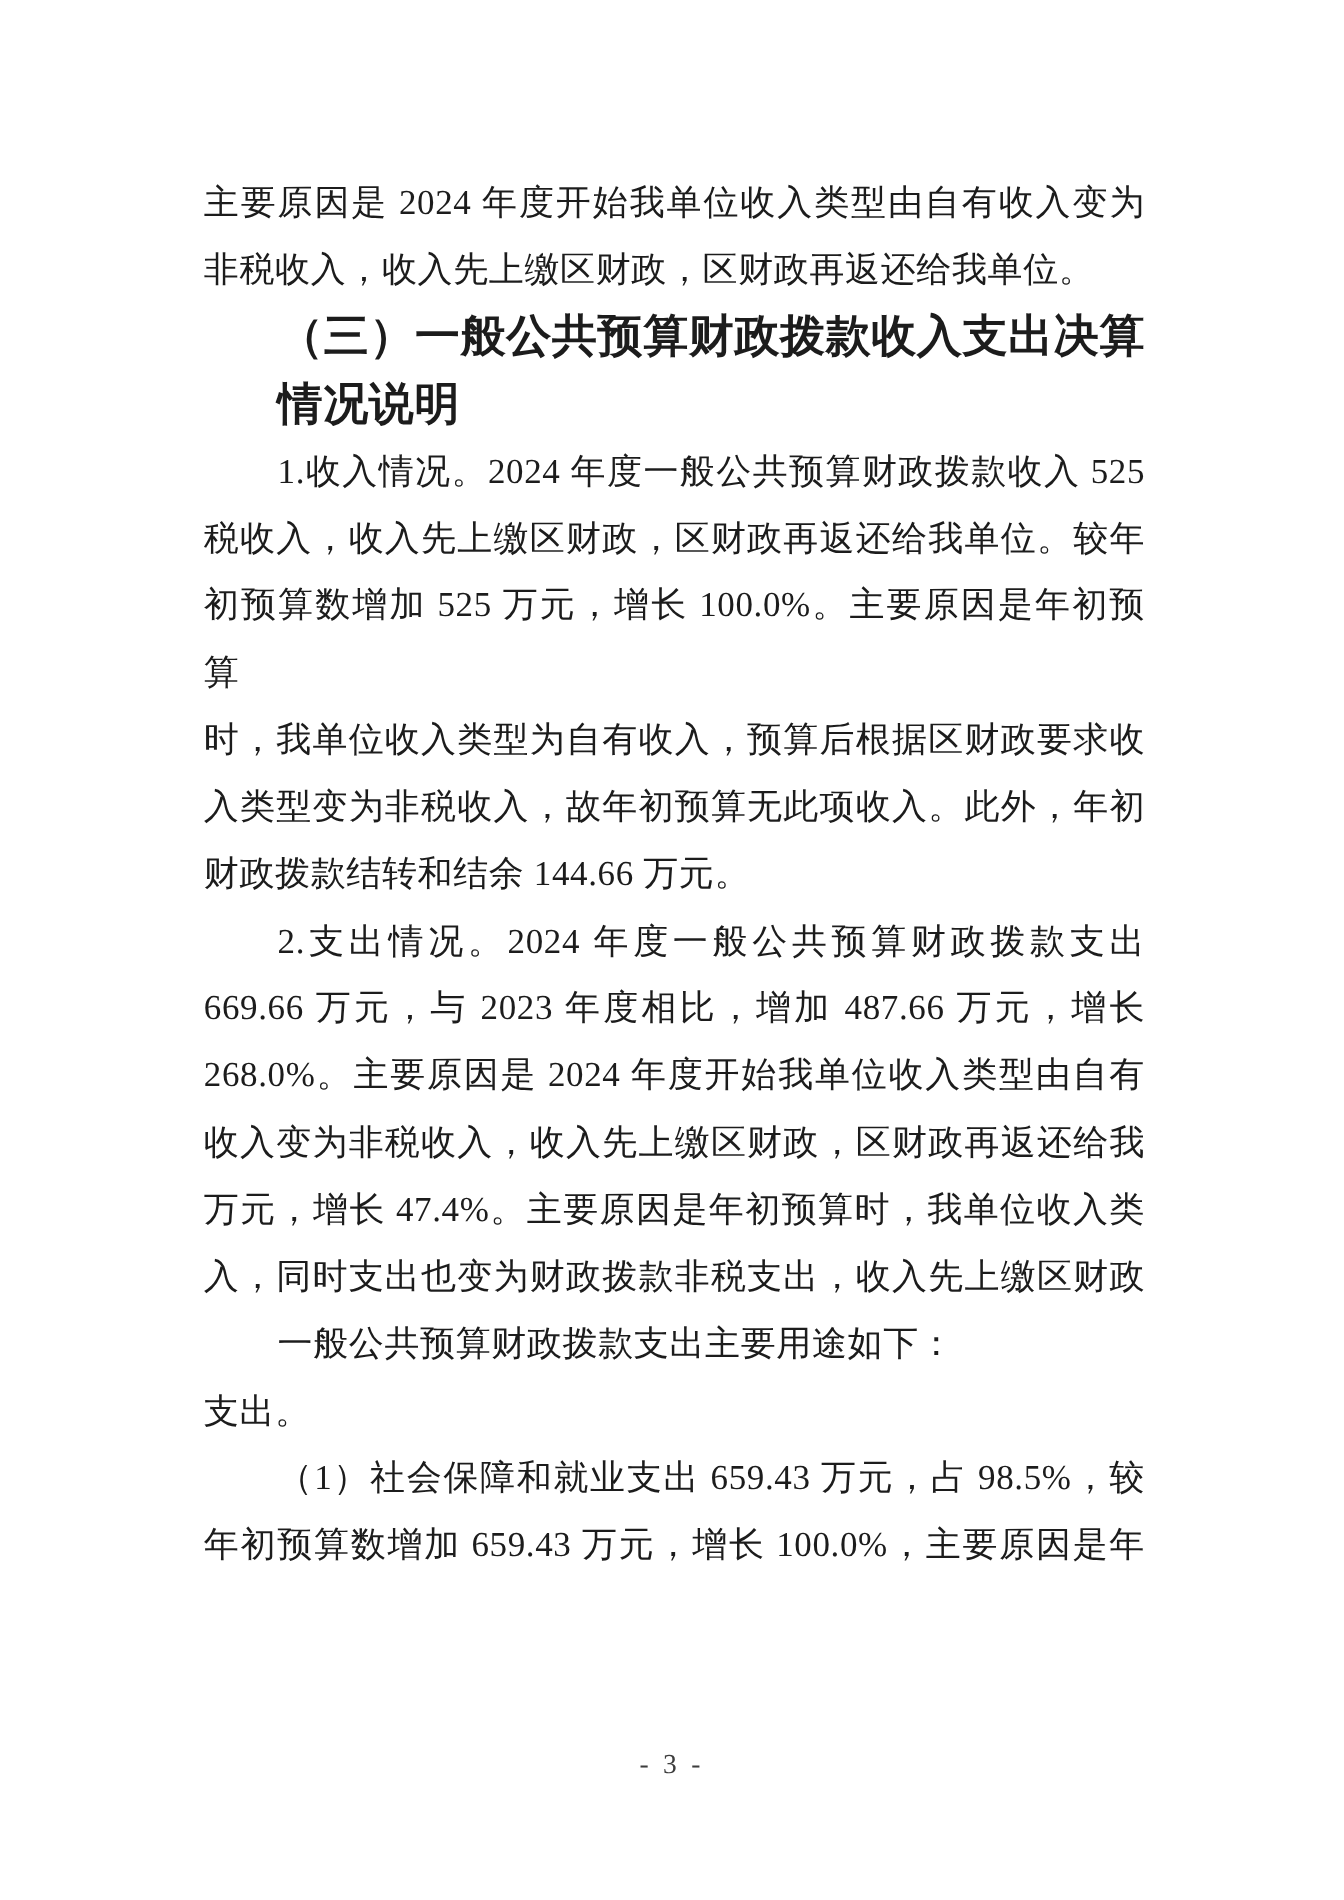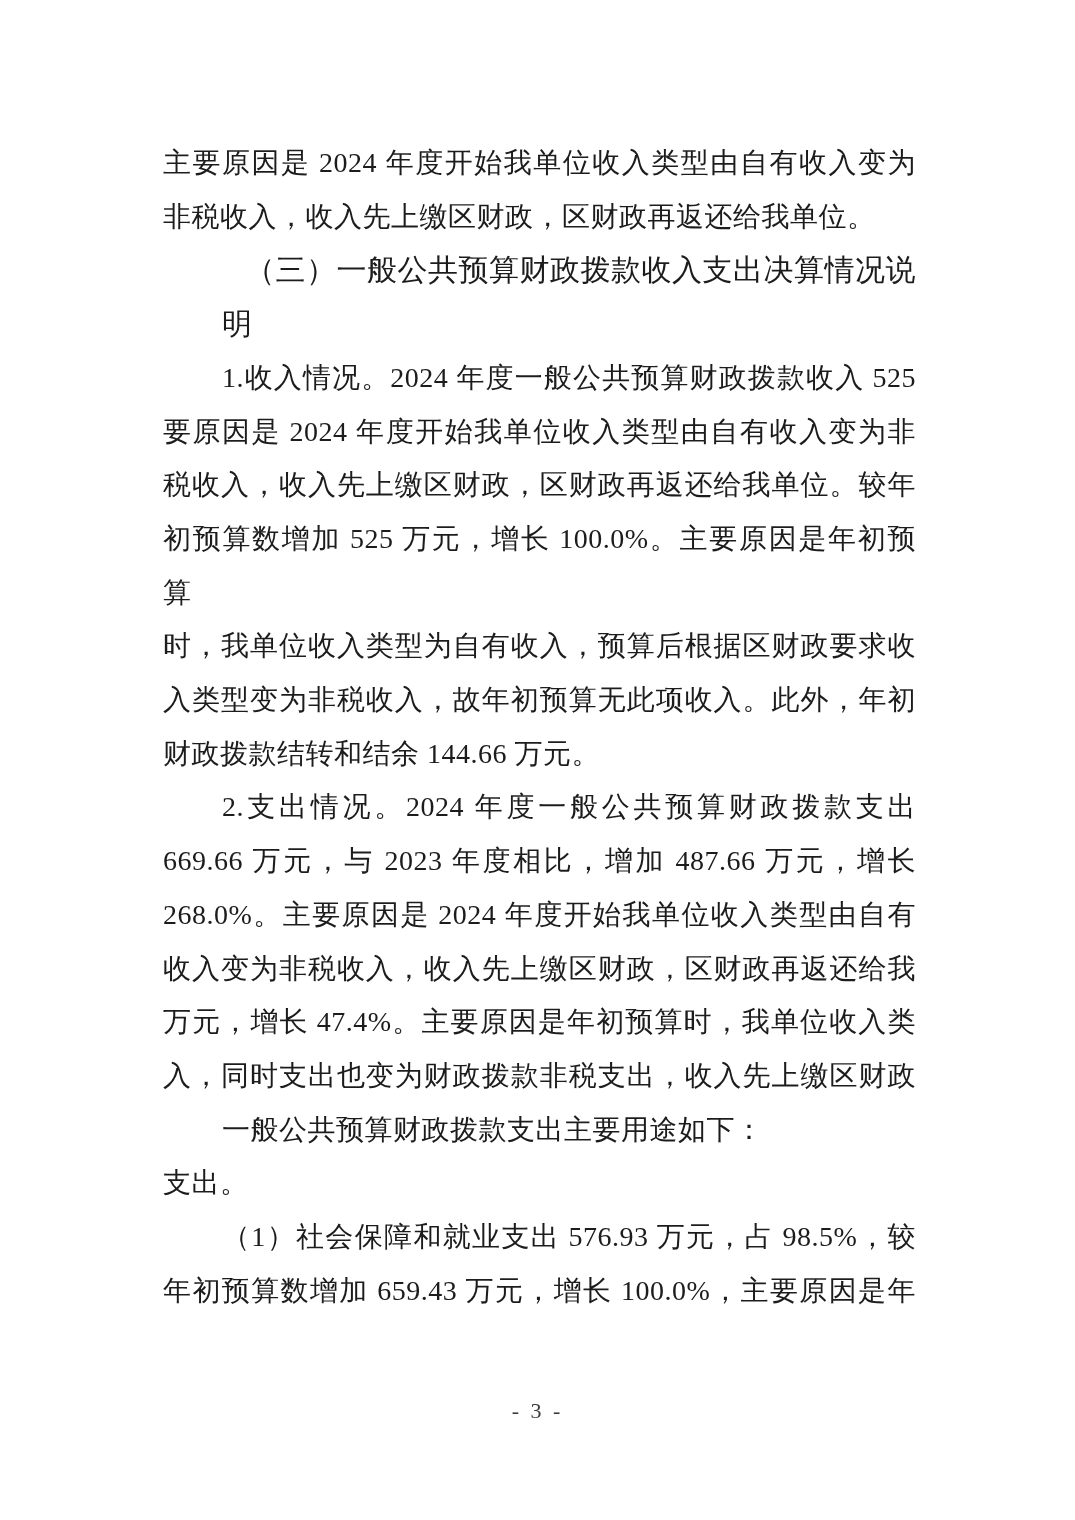--- a/index.html
+++ b/index.html
@@ -36,22 +36,22 @@
     letter-spacing: 0.5px;
   }
   .line.nojust {
     text-align: right;
     text-align-last: left;
   }
   .line.indent {
     padding-left: 59px;
   }
   .line.heading {
-    font-weight: 400;
-    font-size: 30px;
+    font-weight: 700;
+    font-size: 36px;
   }
   .footer {
     position: absolute;
     left: 0;
     top: 1398px;
     width: 1075px;
     text-align: center;
     font-size: 22px;
     letter-spacing: 3px;
     color: #3d3d3d;
@@ -59,31 +59,30 @@
 </style>
 </head>
 <body>
 
 <div class="page">
   <div class="content" id="content">
       <div class="line">主要原因是 2024 年度开始我单位收入类型由自有收入变为</div>
       <div class="line nojust">非税收入，收入先上缴区财政，区财政再返还给我单位。</div>
       <div class="line indent nojust heading">（三）一般公共预算财政拨款收入支出决算情况说明</div>
       <div class="line indent">1.收入情况。2024 年度一般公共预算财政拨款收入 525</div>
-      <div class="line">要原因是 2024 年度开始我单位收入类型由自有收入变为非</div>
       <div class="line">税收入，收入先上缴区财政，区财政再返还给我单位。较年</div>
       <div class="line">初预算数增加 525 万元，增长 100.0%。主要原因是年初预算</div>
       <div class="line">时，我单位收入类型为自有收入，预算后根据区财政要求收</div>
       <div class="line">入类型变为非税收入，故年初预算无此项收入。此外，年初</div>
       <div class="line nojust">财政拨款结转和结余 144.66 万元。</div>
       <div class="line indent">2.支出情况。2024 年度一般公共预算财政拨款支出</div>
       <div class="line">669.66 万元，与 2023 年度相比，增加 487.66 万元，增长</div>
       <div class="line">268.0%。主要原因是 2024 年度开始我单位收入类型由自有</div>
       <div class="line">收入变为非税收入，收入先上缴区财政，区财政再返还给我</div>
       <div class="line">万元，增长 47.4%。主要原因是年初预算时，我单位收入类</div>
       <div class="line">入，同时支出也变为财政拨款非税支出，收入先上缴区财政</div>
       <div class="line indent nojust">一般公共预算财政拨款支出主要用途如下：</div>
       <div class="line nojust">支出。</div>
-      <div class="line indent">（1）社会保障和就业支出 576.93 万元，占 98.5%，较</div>
+      <div class="line indent">（1）社会保障和就业支出 659.43 万元，占 98.5%，较</div>
       <div class="line">年初预算数增加 659.43 万元，增长 100.0%，主要原因是年</div>
     </div>
   <div class="footer">- 3 -</div>
 </div>
 
 </body></html>

